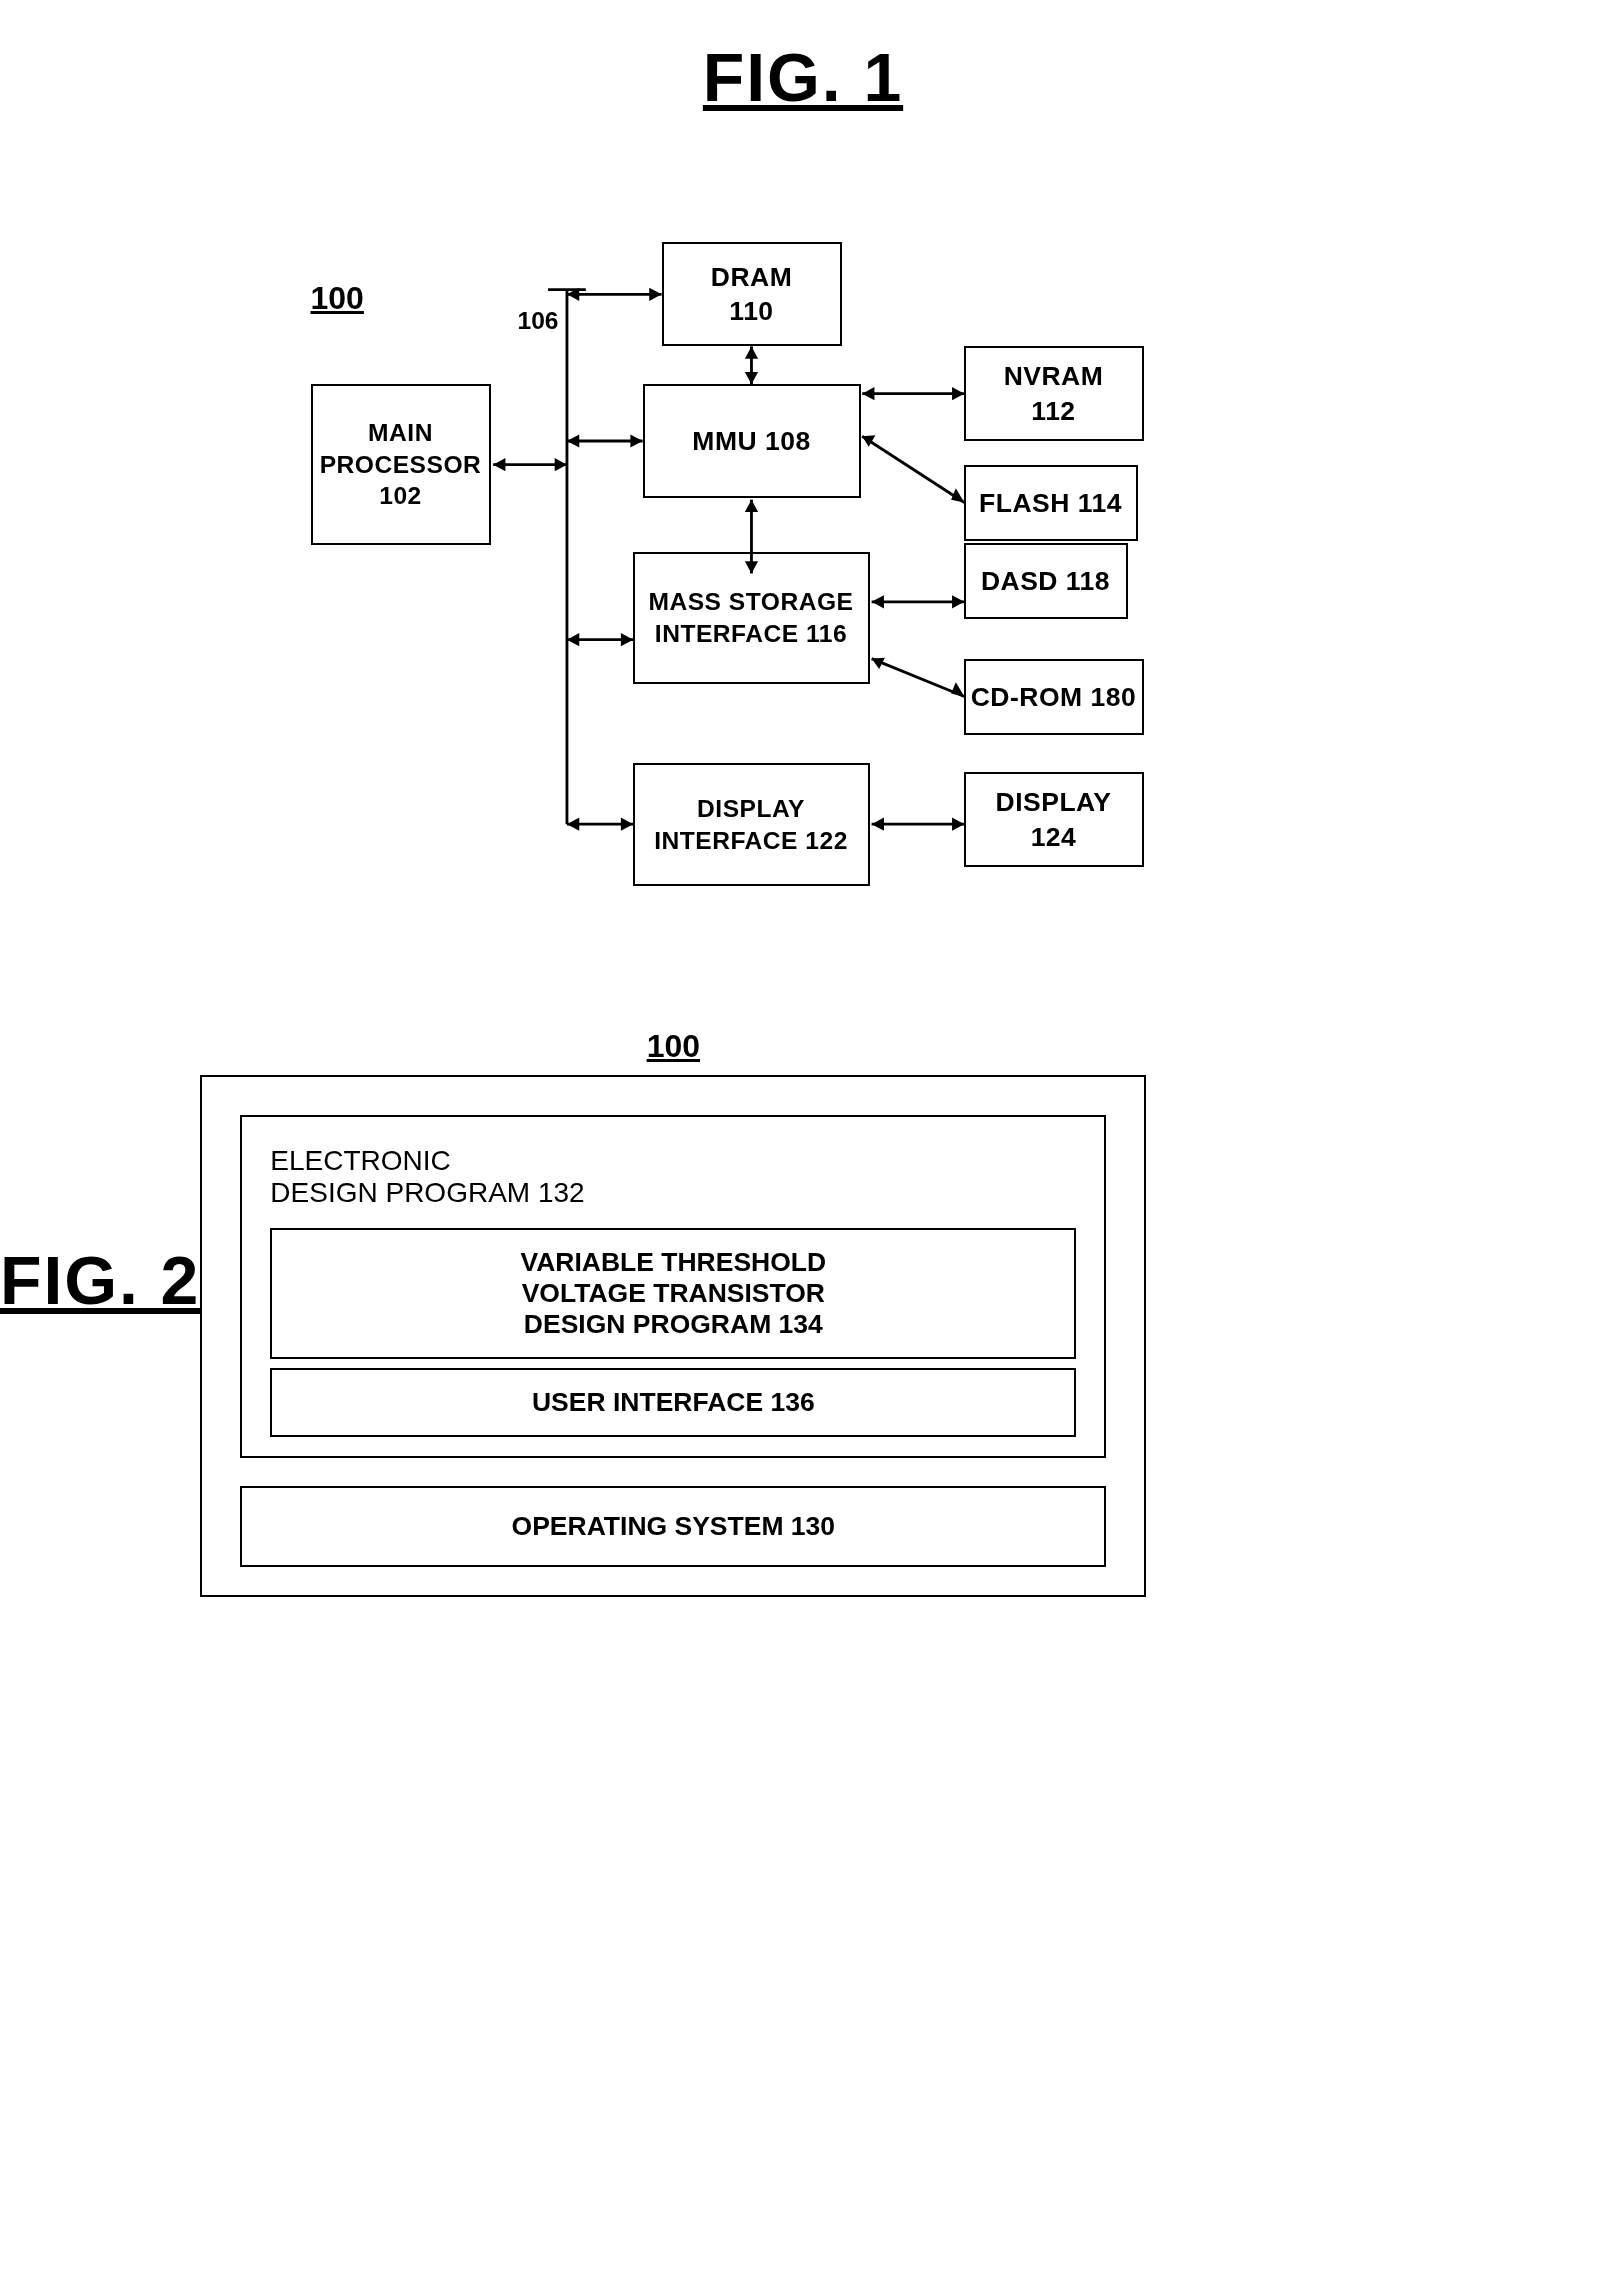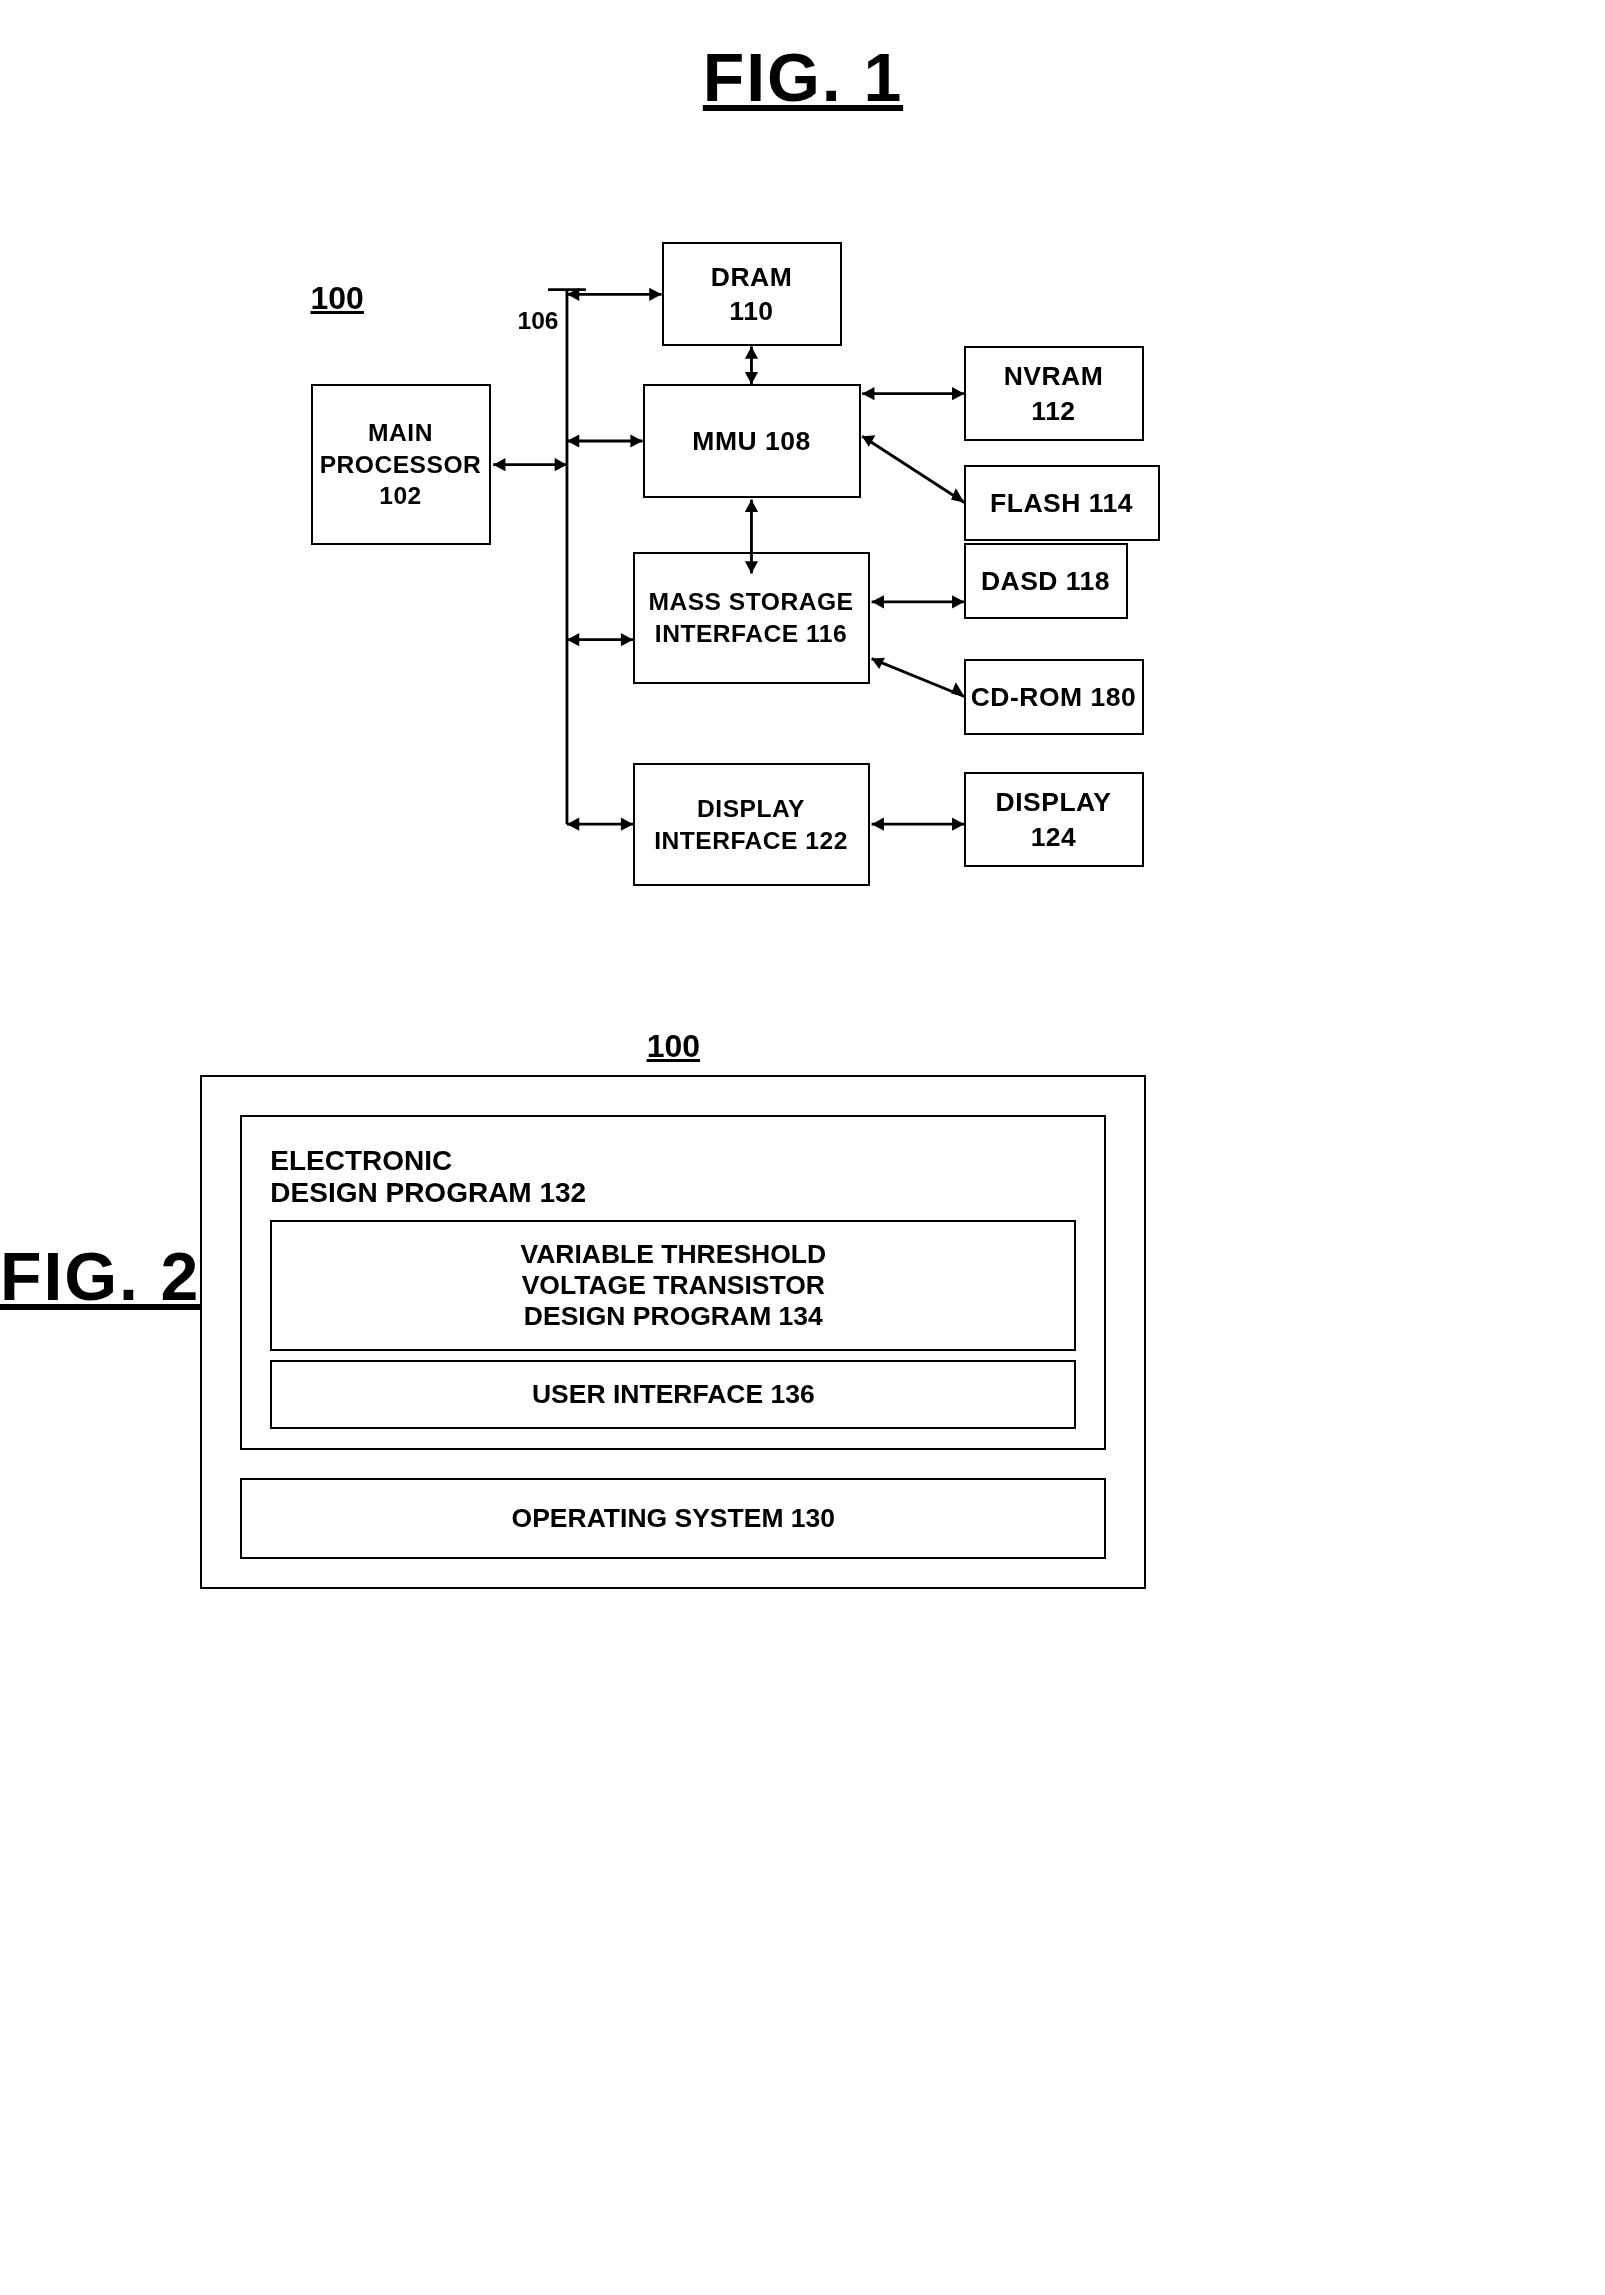--- a/index.html
+++ b/index.html
@@ -98,22 +98,22 @@
     }
 
     .inner-box-1 {
       border: 2.8px solid #000;
       padding: 28px 28px 19px 28px;
       margin-bottom: 28px;
     }
 
     .inner-box-label {
       font-size: 28px;
-      font-weight: bold;
-      margin-bottom: 11px;
+      font-weight: normal;
+      margin-bottom: 19px;
     }
 
     .inner-box-2 {
       border: 2.8px solid #000;
       padding: 17px 23px;
       margin-bottom: 9.5px;
       font-size: 26.5px;
       font-weight: bold;
       text-align: center;
     }
@@ -162,21 +162,21 @@
 
       <div class="box" style="left:360px; top:189px; width:218px; height:114px;">
         <span>MMU 108</span>
       </div>
 
       <div class="box" style="left:681px; top:151px; width:180px; height:95px;">
         <span style="white-space:pre-line;">NVRAM
 112</span>
       </div>
 
-      <div class="box" style="left:681px; top:270px; width:196px; height:76px;">
+      <div class="box" style="left:681px; top:270px; width:174px; height:76px;">
         <span>FLASH 114</span>
       </div>
 
       <div class="box" style="left:350px; top:357px; width:237px; height:132px; font-size:24.6px;">
         <span style="white-space:pre-line;">MASS STORAGE
 INTERFACE 116</span>
       </div>
 
       <div class="box" style="left:681px; top:348px; width:164px; height:76px;">
         <span>DASD 118</span>

